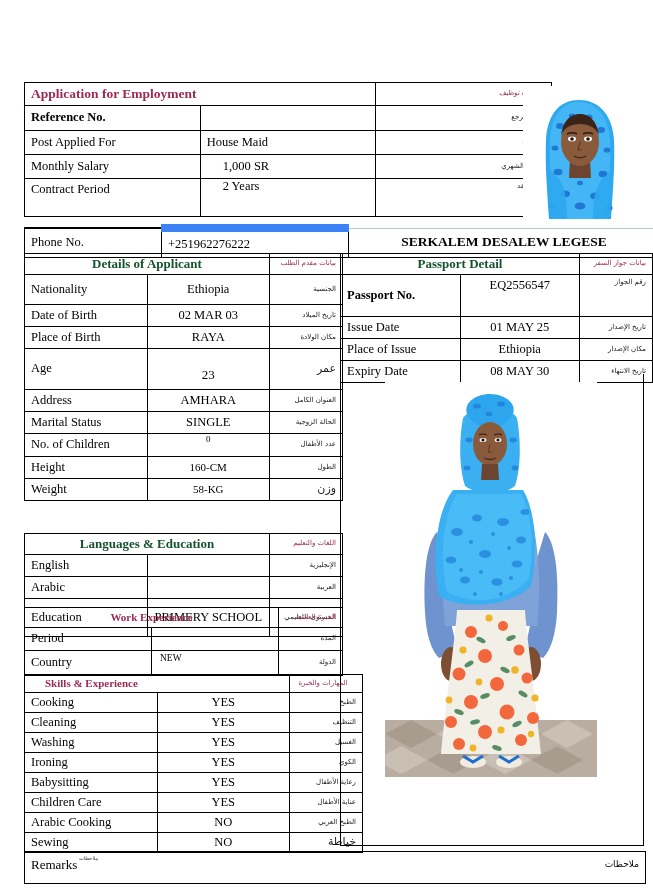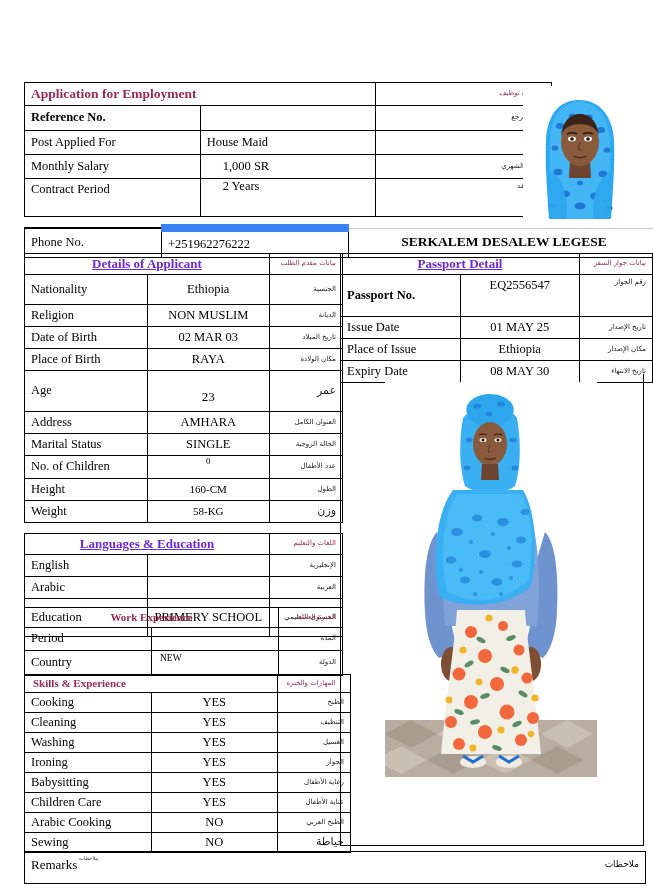--- a/index.html
+++ b/index.html
@@ -6,21 +6,21 @@
   body{width:653px;height:889px;position:relative;font-family:"Liberation Serif","DejaVu Serif",serif;color:#000;overflow:hidden;}
   .page{position:absolute;left:0;top:0;width:653px;height:889px;background:#fff;}
 
   
   table{border-collapse:collapse;table-layout:fixed;}
   td{border:1px solid #000;padding:0;vertical-align:middle;font-size:12.5px;line-height:1.1;}
   .lbl{padding-left:6px;text-align:left;}
   .val{text-align:center;}
   .ar{text-align:right;padding-right:6px;font-family:"DejaVu Sans",sans-serif;font-size:7px;color:#1a1a1a;direction:rtl;}
   .ar-big{font-size:11px;}
-  .sect{color:#6d28d9;font-weight:bold;text-align:center;font-size:13px;text-decoration:underline;}
+  .sect{color:#14532d;font-weight:bold;text-align:center;font-size:13px;}
   .sect-sm{color:#9c2a52;font-weight:bold;text-align:center;font-size:11px;}
   .ar-sect{text-align:right;padding-right:6px;font-family:"DejaVu Sans",sans-serif;font-size:7px;color:#9c2a52;direction:rtl;}
   .b{font-weight:bold;margin-left:48px;}
 
   
   #hdr{position:absolute;left:24px;top:82px;width:528px;}
   #hdr td{height:23px;}
   #hdr tr.title td{height:22px;border-bottom:1px solid #000;}
   #hdr .title .t{color:#9c2a52;font-weight:bold;font-size:13.5px;padding-left:6px;text-align:left;}
   #hdr .refrow td{height:24px;}
@@ -167,25 +167,20 @@
         <tr class="h">
       <td class="sect" colspan="2" style="width:244px">Details of Applicant</td>
       <td class="ar-sect" style="width:66px">بيانات مقدم الطلب</td>
     </tr>
     <tr class="t2">
       <td class="lbl" style="width:104px">Nationality</td>
       <td class="val" style="width:140px">Ethiopia</td>
       <td class="ar">الجنسية</td>
     </tr>
     <tr>
-      <td class="lbl">Religion</td>
-      <td class="val">NON MUSLIM</td>
-      <td class="ar">الديانة</td>
-    </tr>
-    <tr>
       <td class="lbl">Date of Birth</td>
       <td class="val">02 MAR 03</td>
       <td class="ar">تاريخ الميلاد</td>
     </tr>
     <tr>
       <td class="lbl">Place of Birth</td>
       <td class="val">RAYA</td>
       <td class="ar">مكان الولادة</td>
     </tr>
     <tr>
@@ -289,42 +284,42 @@
       <td class="lbl">Country</td>
       <td class="lbl" style="vertical-align:top;font-size:9.5px;padding-top:2px;padding-left:8px">NEW</td>
       <td class="ar">الدولة</td>
     </tr>
   </tbody>
     </table>
 
   <table id="skills">
     <tbody>
         <tr class="h">
-      <td class="sect-sm" colspan="2" style="width:244px;text-align:left;padding-left:8px">Skills &amp; Experience</td>
+      <td class="sect-sm" colspan="2" style="width:244px;text-align:left;padding-left:20px">Skills &amp; Experience</td>
       <td class="ar-sect" style="width:66px">المهارات والخبرة</td>
     </tr>
     <tr>
       <td class="lbl" style="width:104px">Cooking</td>
       <td class="val" style="width:140px">YES</td>
       <td class="ar">الطبخ</td>
     </tr>
     <tr>
       <td class="lbl">Cleaning</td>
       <td class="val">YES</td>
       <td class="ar">التنظيف</td>
     </tr>
     <tr>
       <td class="lbl">Washing</td>
       <td class="val">YES</td>
       <td class="ar">الغسيل</td>
     </tr>
     <tr>
       <td class="lbl">Ironing</td>
       <td class="val">YES</td>
-      <td class="ar">الجواز</td>
+      <td class="ar">الكوي</td>
     </tr>
     <tr>
       <td class="lbl">Babysitting</td>
       <td class="val">YES</td>
       <td class="ar">رعاية الأطفال</td>
     </tr>
     <tr>
       <td class="lbl">Children Care</td>
       <td class="val">YES</td>
       <td class="ar">عناية الأطفال</td>

